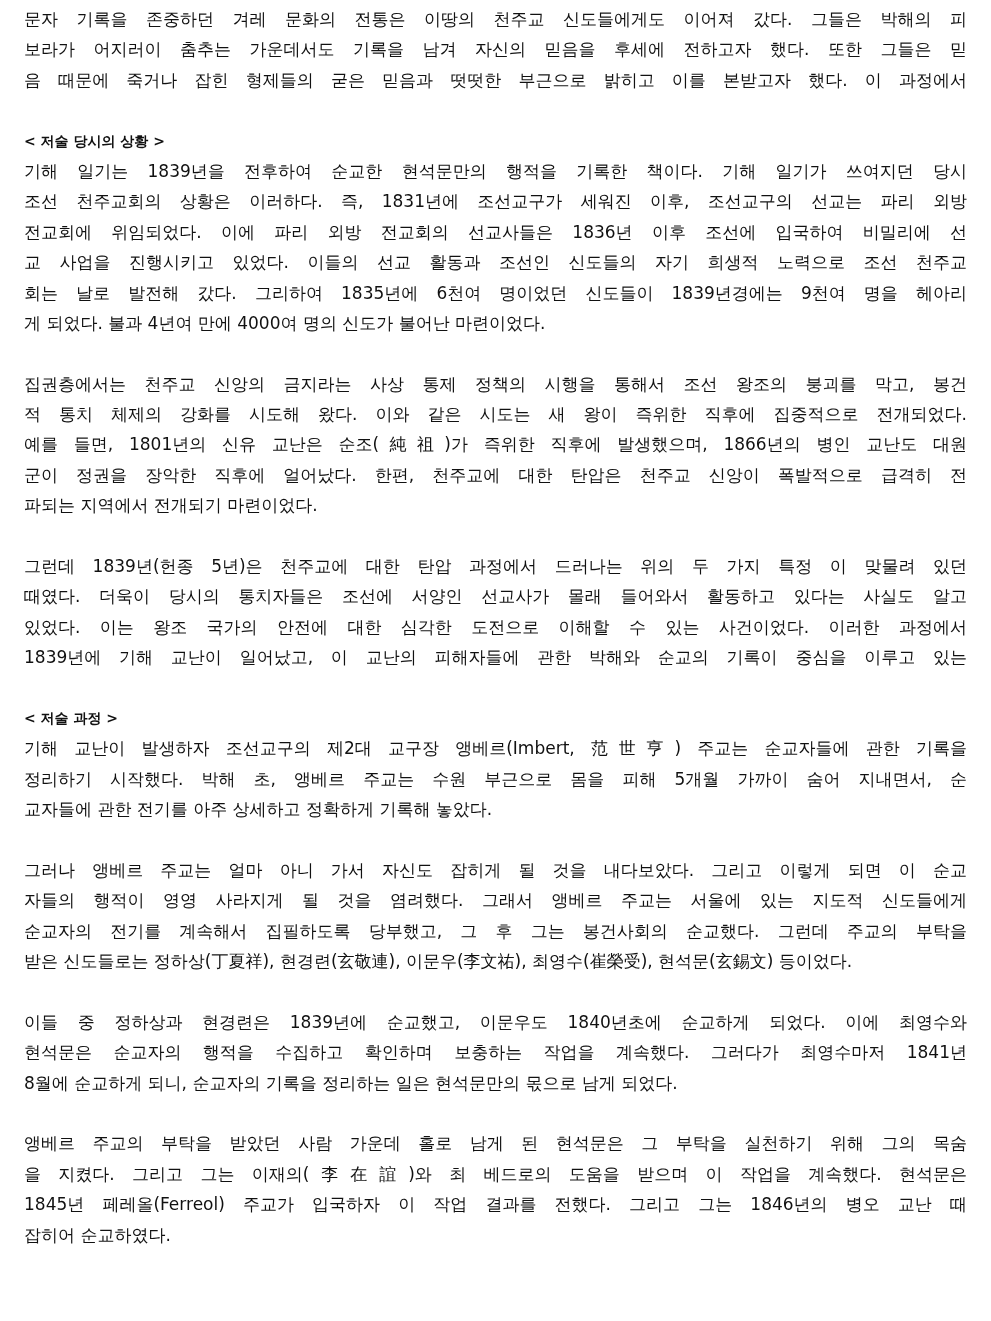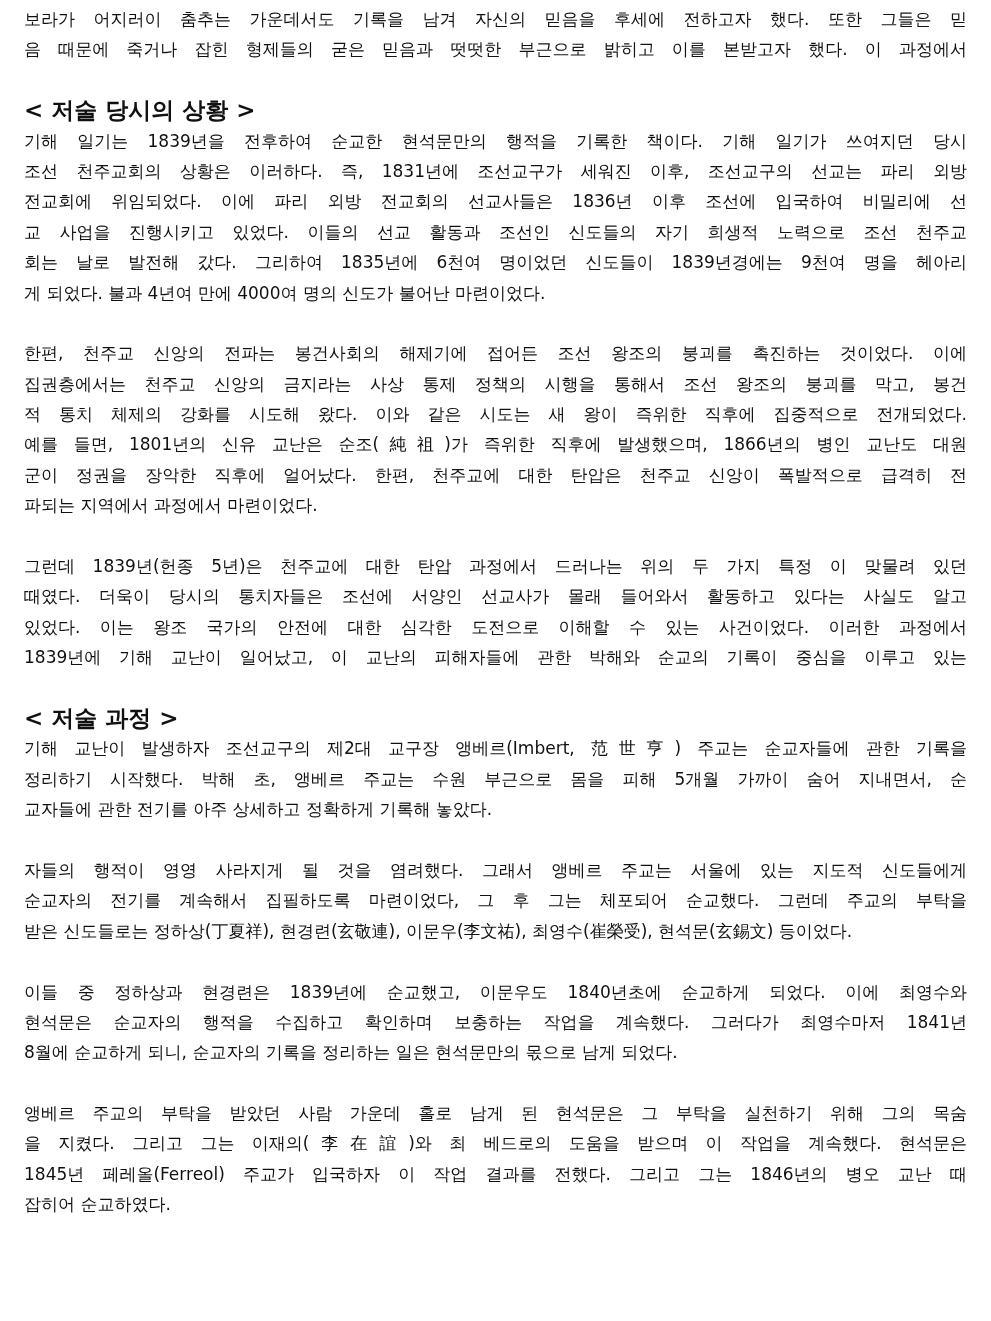--- a/index.html
+++ b/index.html
@@ -35,35 +35,36 @@
       text-align-last: justify;
       overflow: hidden;
     }
     .line.last {
       text-align-last: left;
     }
     .heading {
       display: block;
       height: 30.4px;
       line-height: 30.4px;
-      font-size: 23px;
+      font-size: 14px;
       font-weight: bold;
       white-space: nowrap;
     }
     .gap {
       display: block;
       height: 30.4px;
     }
   </style>
 </head>
 <body>
 
 <div class="doc">
 
   <div class="para">
+    <span class="line">문자 기록을 존중하던 겨레 문화의 전통은 이땅의 천주교 신도들에게도 이어져 갔다. 그들은 박해의 피</span>
     <span class="line">보라가 어지러이 춤추는 가운데서도 기록을 남겨 자신의 믿음을 후세에 전하고자 했다. 또한 그들은 믿</span>
     <span class="line">음 때문에 죽거나 잡힌 형제들의 굳은 믿음과 떳떳한 부근으로 밝히고 이를 본받고자 했다. 이 과정에서</span>
   </div>
 
   <span class="gap"></span>
 
   <div class="section">
     <span class="heading">&lt; 저술 당시의 상황 &gt;</span>
 
     <div class="para">
@@ -71,26 +72,25 @@
       <span class="line">조선 천주교회의 상황은 이러하다. 즉, 1831년에 조선교구가 세워진 이후, 조선교구의 선교는 파리 외방</span>
       <span class="line">전교회에 위임되었다. 이에 파리 외방 전교회의 선교사들은 1836년 이후 조선에 입국하여 비밀리에 선</span>
       <span class="line">교 사업을 진행시키고 있었다. 이들의 선교 활동과 조선인 신도들의 자기 희생적 노력으로 조선 천주교</span>
       <span class="line">회는 날로 발전해 갔다. 그리하여 1835년에 6천여 명이었던 신도들이 1839년경에는 9천여 명을 헤아리</span>
       <span class="line last">게 되었다. 불과 4년여 만에 4000여 명의 신도가 불어난 마련이었다.</span>
     </div>
 
     <span class="gap"></span>
 
     <div class="para">
-      <span class="line"> 한편, 천주교 신앙의 전파는 봉건사회의 해제기에 접어든 조선 왕조의 붕괴를 촉진하는 것이었다. 이에</span>
       <span class="line">집권층에서는 천주교 신앙의 금지라는 사상 통제 정책의 시행을 통해서 조선 왕조의 붕괴를 막고, 봉건</span>
       <span class="line">적 통치 체제의 강화를 시도해 왔다. 이와 같은 시도는 새 왕이 즉위한 직후에 집중적으로 전개되었다.</span>
       <span class="line">예를 들면, 1801년의 신유 교난은 순조(純祖)가 즉위한 직후에 발생했으며, 1866년의 병인 교난도 대원</span>
       <span class="line">군이 정권을 장악한 직후에 얼어났다. 한편, 천주교에 대한 탄압은 천주교 신앙이 폭발적으로 급격히 전</span>
-      <span class="line last">파되는 지역에서 과정에서 마련이었다.</span>
+      <span class="line last">파되는 지역에서 전개되기 마련이었다.</span>
     </div>
 
     <span class="gap"></span>
 
     <div class="para">
       <span class="line">그런데 1839년(헌종 5년)은 천주교에 대한 탄압 과정에서 드러나는 위의 두 가지 특정 이 맞물려 있던</span>
       <span class="line">때였다. 더욱이 당시의 통치자들은 조선에 서양인 선교사가 몰래 들어와서 활동하고 있다는 사실도 알고</span>
       <span class="line">있었다. 이는 왕조 국가의 안전에 대한 심각한 도전으로 이해할 수 있는 사건이었다. 이러한 과정에서</span>
       <span class="line">1839년에 기해 교난이 일어났고, 이 교난의 피해자들에 관한 박해와 순교의 기록이 중심을 이루고 있는</span>
     </div>
@@ -103,22 +103,23 @@
 
     <div class="para">
       <span class="line">기해 교난이 발생하자 조선교구의 제2대 교구장 앵베르(Imbert, 范世亨) 주교는 순교자들에 관한 기록을</span>
       <span class="line">정리하기 시작했다. 박해 초, 앵베르 주교는 수원 부근으로 몸을 피해 5개월 가까이 숨어 지내면서, 순</span>
       <span class="line last">교자들에 관한 전기를 아주 상세하고 정확하게 기록해 놓았다.</span>
     </div>
 
     <span class="gap"></span>
 
     <div class="para">
+      <span class="line"> 그러나 앵베르 주교는 얼마 아니 가서 자신도 잡히게 될 것을 내다보았다. 그리고 이렇게 되면 이 순교</span>
       <span class="line">자들의 행적이 영영 사라지게 될 것을 염려했다. 그래서 앵베르 주교는 서울에 있는 지도적 신도들에게</span>
-      <span class="line">순교자의 전기를 계속해서 집필하도록 마련이었다, 그 후 그는 체포되어 순교했다. 그런데 주교의 부탁을</span>
+      <span class="line">순교자의 전기를 계속해서 집필하도록 당부했고, 그 후 그는 봉건사회의 순교했다. 그런데 주교의 부탁을</span>
       <span class="line last">받은 신도들로는 정하상(丁夏祥), 현경련(玄敬連), 이문우(李文祐), 최영수(崔榮受), 현석문(玄錫文) 등이었다.</span>
     </div>
 
     <span class="gap"></span>
 
     <div class="para">
       <span class="line">이들 중 정하상과 현경련은 1839년에 순교했고, 이문우도 1840년초에 순교하게 되었다. 이에 최영수와</span>
       <span class="line">현석문은 순교자의 행적을 수집하고 확인하며 보충하는 작업을 계속했다. 그러다가 최영수마저 1841년</span>
       <span class="line last">8월에 순교하게 되니, 순교자의 기록을 정리하는 일은 현석문만의 몫으로 남게 되었다.</span>
     </div>

